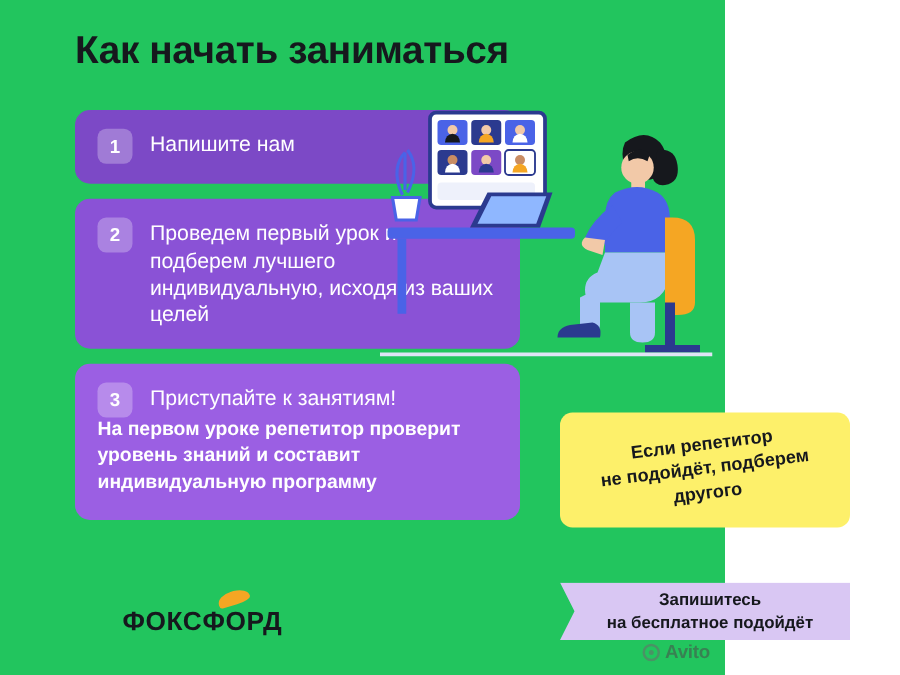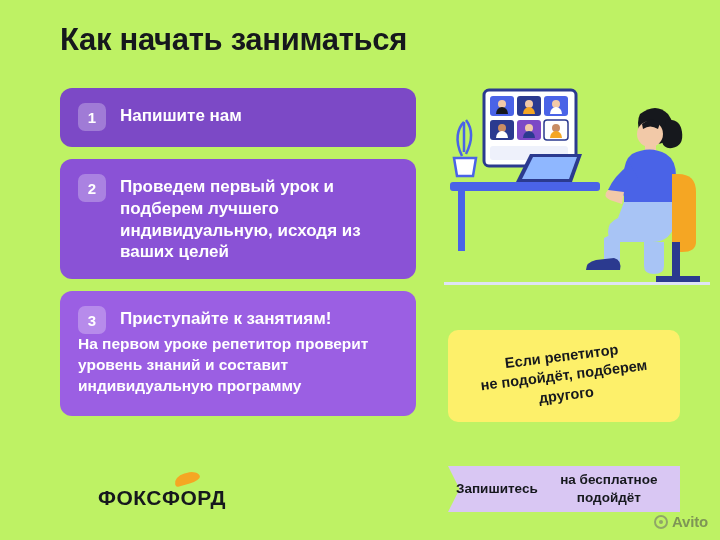--- a/index.html
+++ b/index.html
@@ -4,22 +4,22 @@
 <style>
   * { box-sizing: border-box; margin: 0; padding: 0; }
   html, body {
     width: 720px; height: 540px;
     font-family: "Liberation Sans", sans-serif;
     background: #ffffff;
     overflow: hidden;
   }
   .slide {
     position: relative;
-    width: 720px; height: 540px;
-    background: #bef264;
+    width: 580px; height: 540px;
+    background: #22c55e;
   }
 
   
   .title {
     position: absolute;
     left: 60px; top: 22px;
     font-size: 31px;
     font-weight: bold;
     color: #16181d;
     letter-spacing: -0.3px;
@@ -55,21 +55,21 @@
     color: #ffffff;
     font-size: 15px;
     font-weight: bold;
     display: flex;
     align-items: center;
     justify-content: center;
     margin-top: 1px;
   }
   .step-title {
     font-size: 17px;
-    font-weight: bold;
+    font-weight: normal;
     line-height: 1.28;
     padding-top: 3px;
   }
   .step-body {
     font-size: 15.5px;
     font-weight: bold;
     line-height: 1.34;
   }
 
   
@@ -140,20 +140,21 @@
   .ribbon-shape {
     position: absolute;
     inset: 0;
     background: #d9c7f3;
     clip-path: polygon(0 0, 100% 0, 100% 100%, 0 100%, 5% 50%);
   }
   .ribbon-text {
     position: absolute;
     inset: 0;
     display: flex;
+    flex-direction: column;
     align-items: center;
     justify-content: center;
     font-size: 13.5px;
     font-weight: bold;
     color: #16181d;
     line-height: 1.3;
     text-align: center;
     padding-left: 8px;
   }
 

